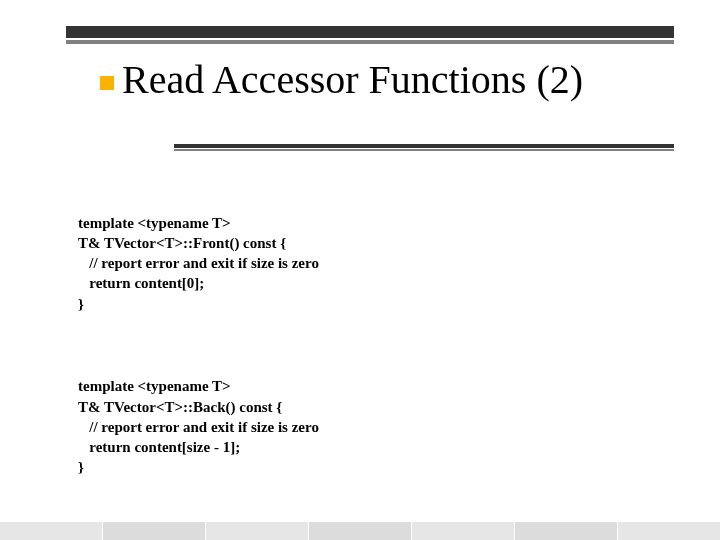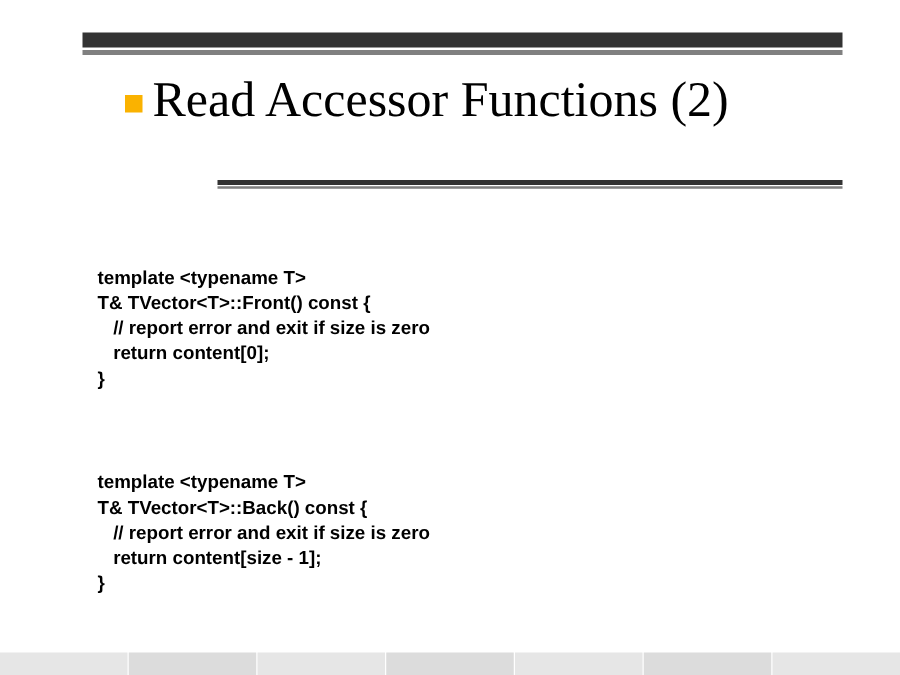--- a/index.html
+++ b/index.html
@@ -67,21 +67,21 @@
     left: 174px;
     right: 46px;
     top: 149px;
     border-top: 2px solid #808080;
   }
   .code-area {
     position: absolute;
     left: 78px;
     right: 46px;
     top: 172px;
-    font-family: Liberation Sans, sans-serif;
+    font-family: Liberation Serif, serif;
     font-size: 15px;
     line-height: 1.35;
     font-weight: bold;
     white-space: pre;
   }
   .code-block {
     margin-bottom: 22px;
   }
   .footer-strip {
     position: absolute;

